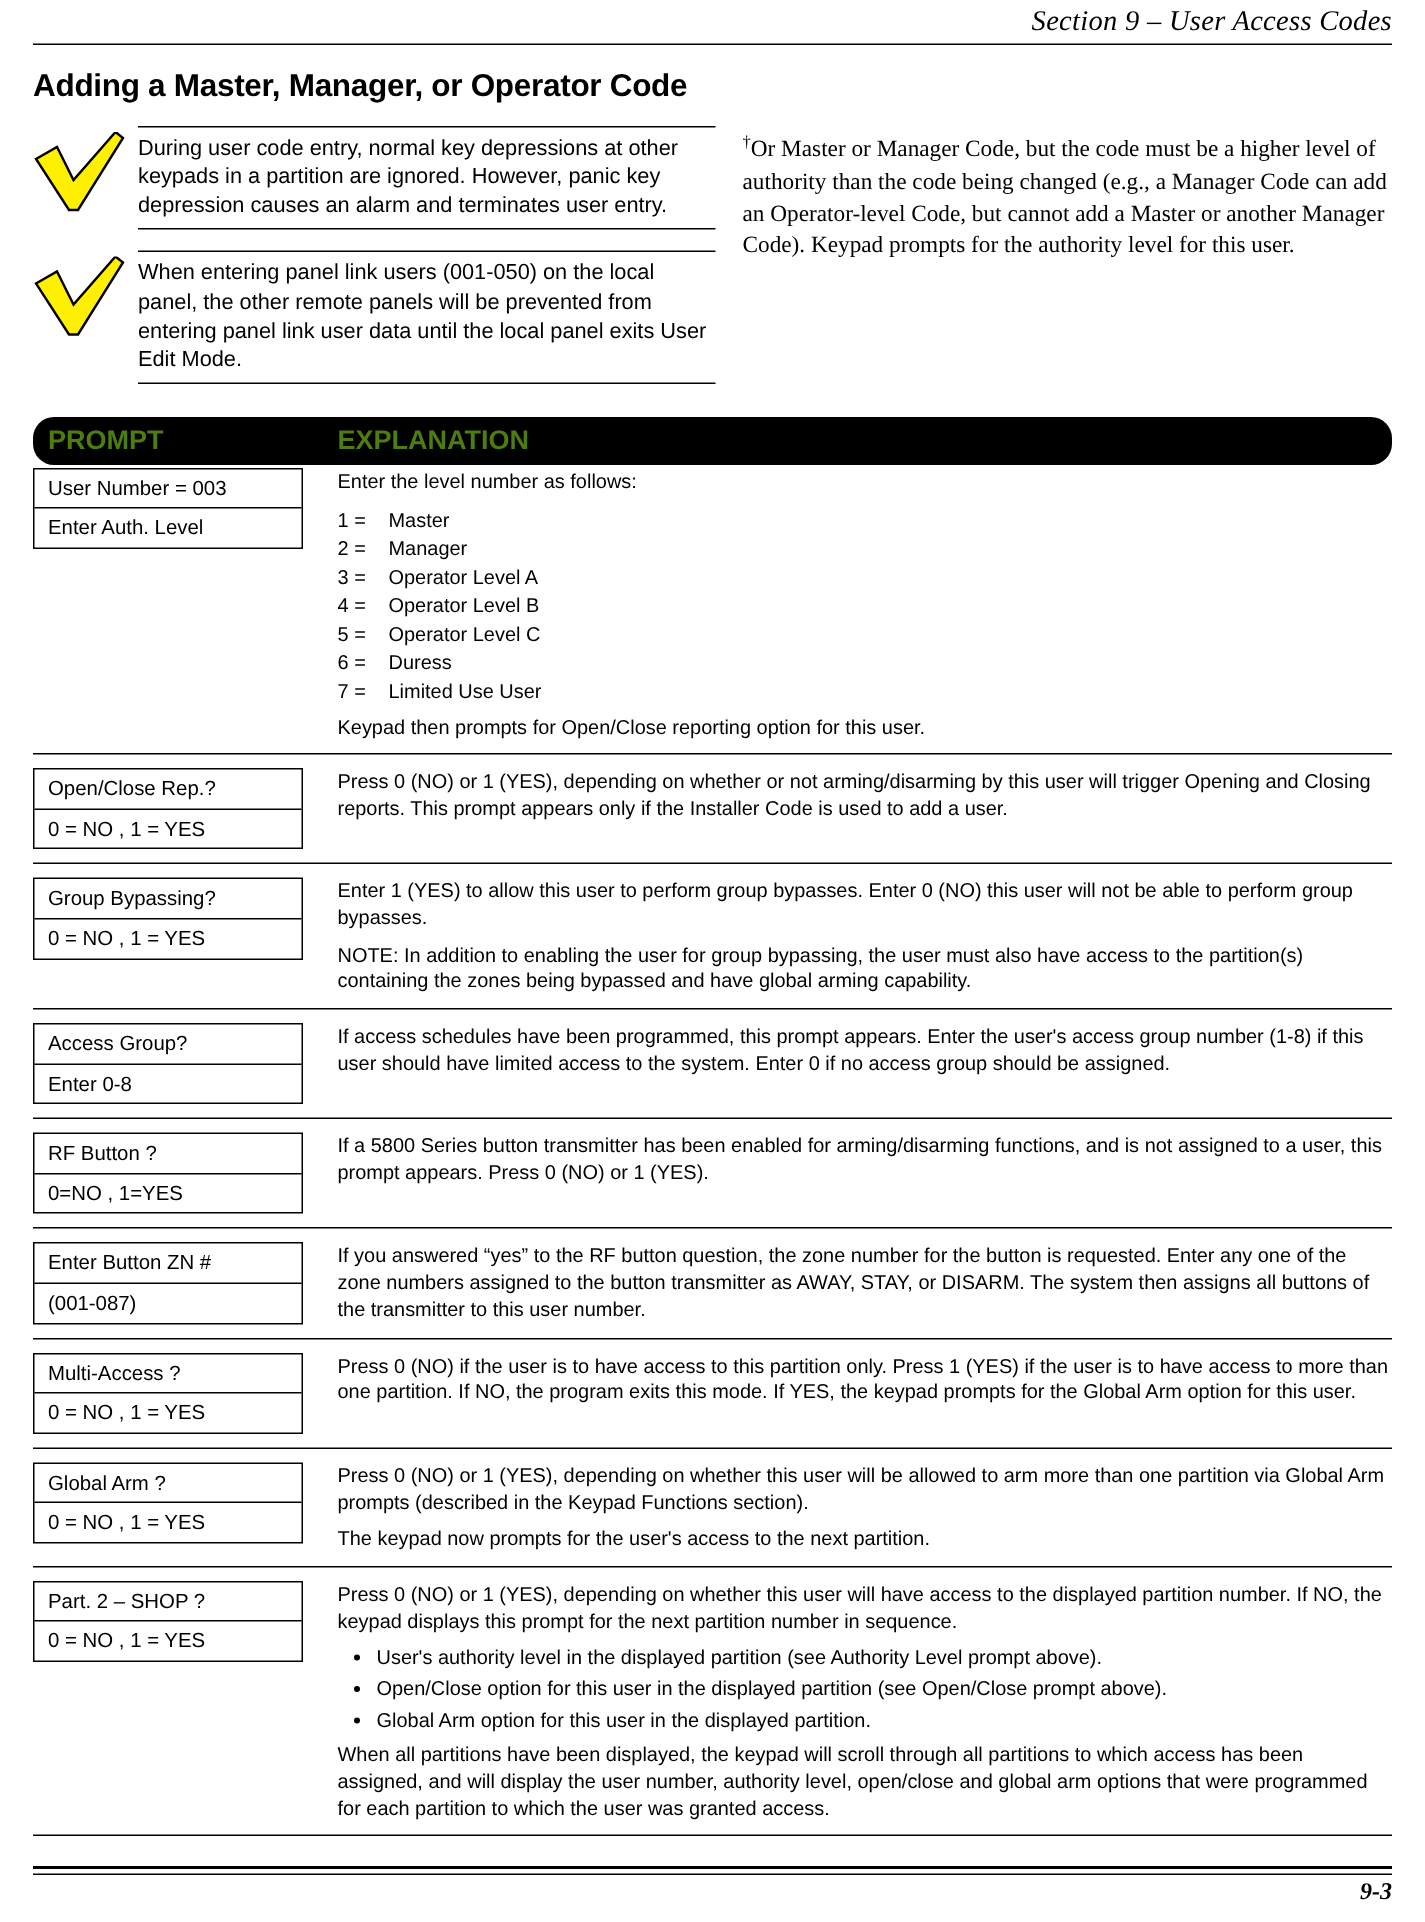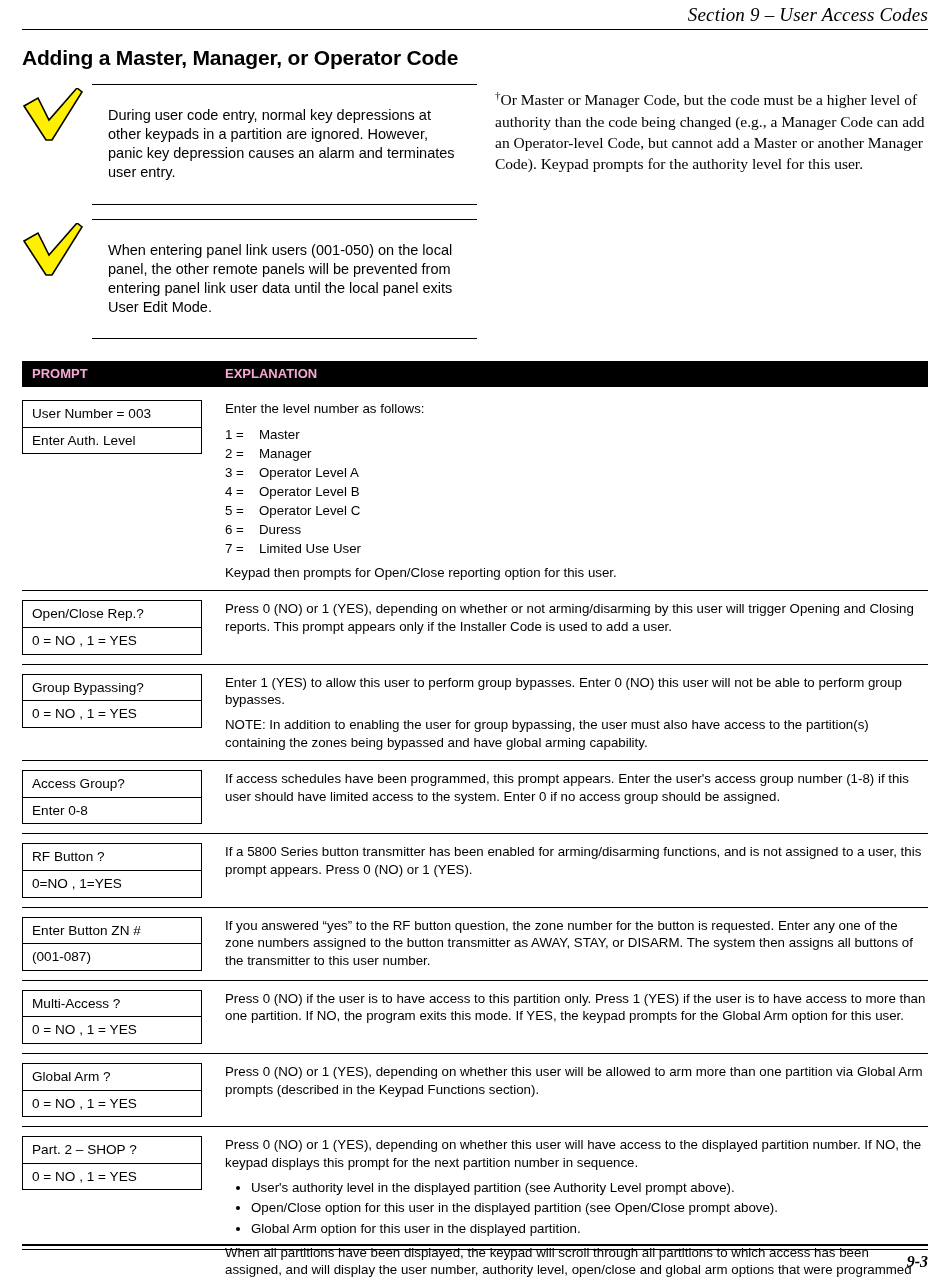--- a/index.html
+++ b/index.html
@@ -71,21 +71,21 @@
     position: relative;
     margin-top: 4px;
   }
   .note-body {
     flex: 1 1 auto;
     border-top: 1.4px solid #000;
     border-bottom: 1.4px solid #000;
     padding: 5px 0 5px 0;
   }
   .note-body p {
-    margin: 16px;
+    margin: 0;
     font-size: 14.5px;
     line-height: 1.32;
   }
 
   
   .instr-col {
     flex: 1 1 auto;
     font-family: "Liberation Serif", serif;
     padding-top: 4px;
   }
@@ -101,25 +101,26 @@
     margin: 0;
   }
   .sup { font-size: 11px; vertical-align: super; }
 
   
   .table-wrap {
     margin-top: 22px;
   }
   .tbl-head {
     background: #000;
-    color: #f9a8d4;
+    color: #4d7c0f;
     display: flex;
     font-weight: bold;
-    font-size: 13px;
+    font-size: 18px;
     padding: 5px 0 6px 0;
+    border-radius: 14px;
   }
   .tbl-head .c1 { width: 196px; flex: 0 0 196px; padding-left: 10px; box-sizing: border-box; }
   .tbl-head .c2 { flex: 1 1 auto; padding-left: 7px; }
 
   .row {
     display: flex;
     align-items: stretch;
     border-bottom: 1.3px solid #000;
     padding: 9px 0 9px 0;
   }
@@ -237,21 +238,21 @@
 
   </div>
 
   <div class="table-wrap">
 
     <div class="tbl-head">
       <div class="c1">PROMPT</div>
       <div class="c2">EXPLANATION</div>
     </div>
 
-    <div class="row" style="padding-top:13px;">
+    <div class="row" style="padding-top:2px;">
       <div class="cell-prompt">
         <div class="lcd">
           <div class="l">User Number = 003</div>
           <div class="l">Enter Auth. Level</div>
         </div>
       </div>
       <div class="cell-expl">
         <p>Enter the level number as follows:</p>
         <div class="levels">
           <div class="lv">
@@ -362,20 +363,21 @@
 
     <div class="row">
       <div class="cell-prompt">
         <div class="lcd">
           <div class="l">Global Arm ?</div>
           <div class="l">0 = NO , 1 = YES</div>
         </div>
       </div>
       <div class="cell-expl">
         <p>Press 0 (NO) or 1 (YES), depending on whether this user will be allowed to arm more than one partition via Global Arm prompts (described in the Keypad Functions section).</p>
+        <p>The keypad now prompts for the user's access to the next partition.</p>
       </div>
     </div>
 
     <div class="row" style="border-bottom:1.3px solid #000;">
       <div class="cell-prompt">
         <div class="lcd">
           <div class="l">Part. 2 – SHOP ?</div>
           <div class="l">0 = NO , 1 = YES</div>
         </div>
       </div>

